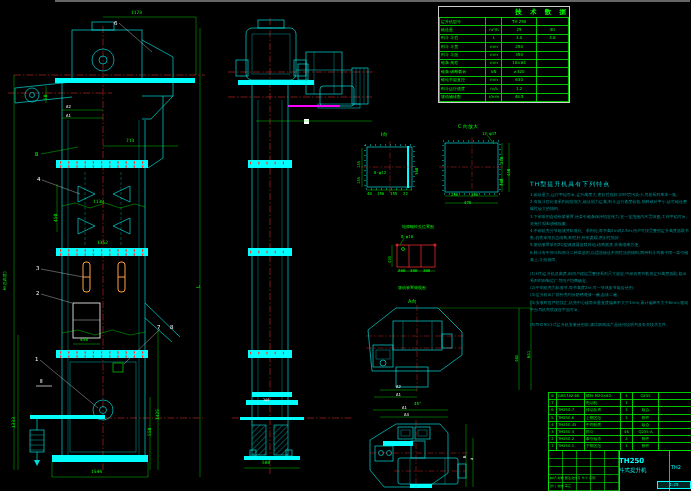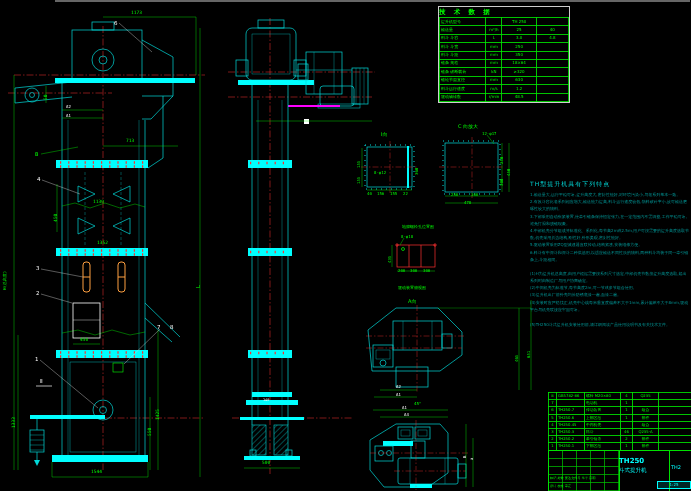--- a/index.html
+++ b/index.html
@@ -10,21 +10,21 @@
   .dim{position:absolute;color:#00FF00;font:4.5px/1 "DejaVu Sans Mono",monospace;white-space:nowrap;}
   .dim.wht{color:#FFFFFF;}
   .dim.big{font-size:5.5px;}
   .dim.t4{font-size:4px;}
   .rot{transform:rotate(-90deg);transform-origin:0 0;}
   .balloon{position:absolute;color:#FFFFFF;font:5.5px/1 "DejaVu Sans",sans-serif;}
   .vtitle{position:absolute;color:#00FF00;font:5px/1 "DejaVu Sans",sans-serif;white-space:nowrap;}
   .vtitle.t4{font-size:4px;}
   
   .ttable{position:absolute;left:438px;top:6px;width:130px;border:1px solid #cccccc;background:#000;}
-  .t-title{color:#00FF00;font:bold 6.5px/10px "DejaVu Sans",sans-serif;text-align:left;letter-spacing:3px;}
+  .t-title{color:#00FF00;font:bold 6.5px/10px "DejaVu Sans",sans-serif;text-align:right;letter-spacing:3px;}
   table.tech{width:100%;border-collapse:collapse;table-layout:fixed;}
   table.tech td{border:1px solid rgba(0,230,0,.85);color:#00FF00;font:4px/1.1 "DejaVu Sans",sans-serif;
        height:7.4px;padding:0 1px;overflow:hidden;white-space:nowrap;}
   table.tech td.c{text-align:center;}
   
   .bom{position:absolute;left:548px;top:392px;width:143px;overflow:hidden;}
   table.bomt{border-collapse:collapse;width:168px;table-layout:fixed;}
   table.bomt td{border:1px solid rgba(0,230,0,.85);color:#00FF00;font:3.8px/1.1 "DejaVu Sans",sans-serif;
        height:6.2px;padding:0 1px;overflow:hidden;white-space:nowrap;}
   table.bomt td.c{text-align:center;}

